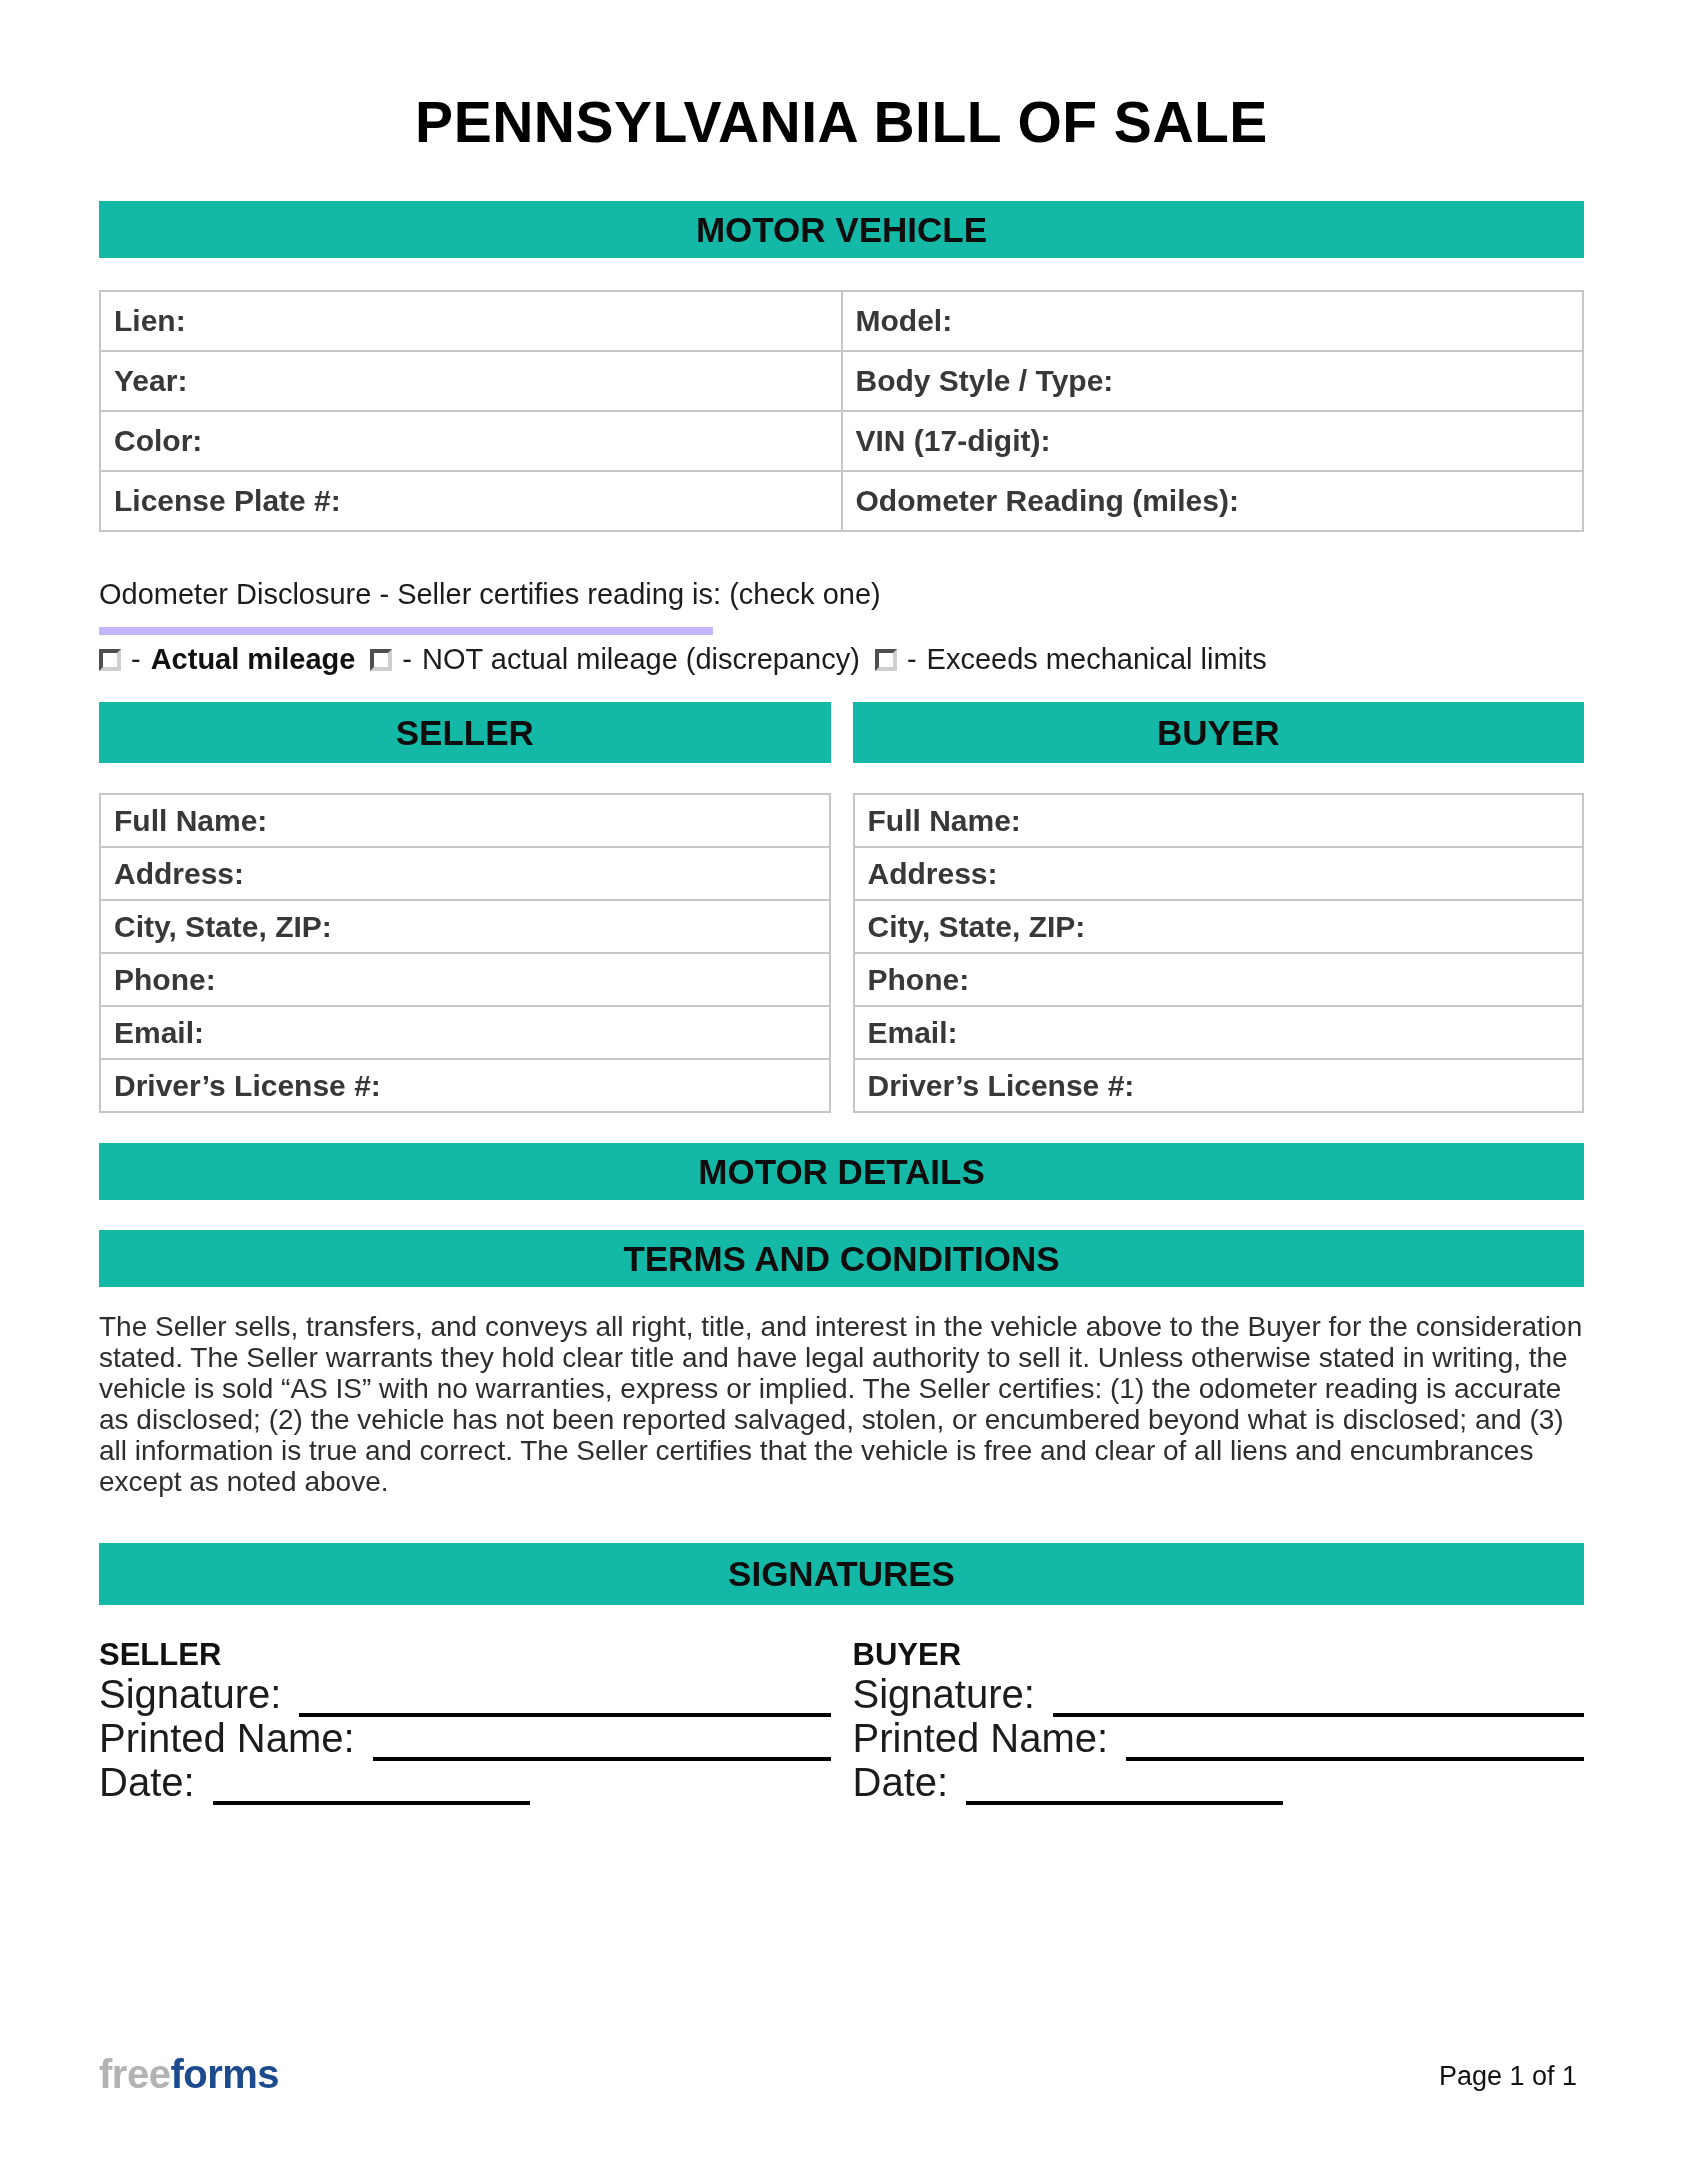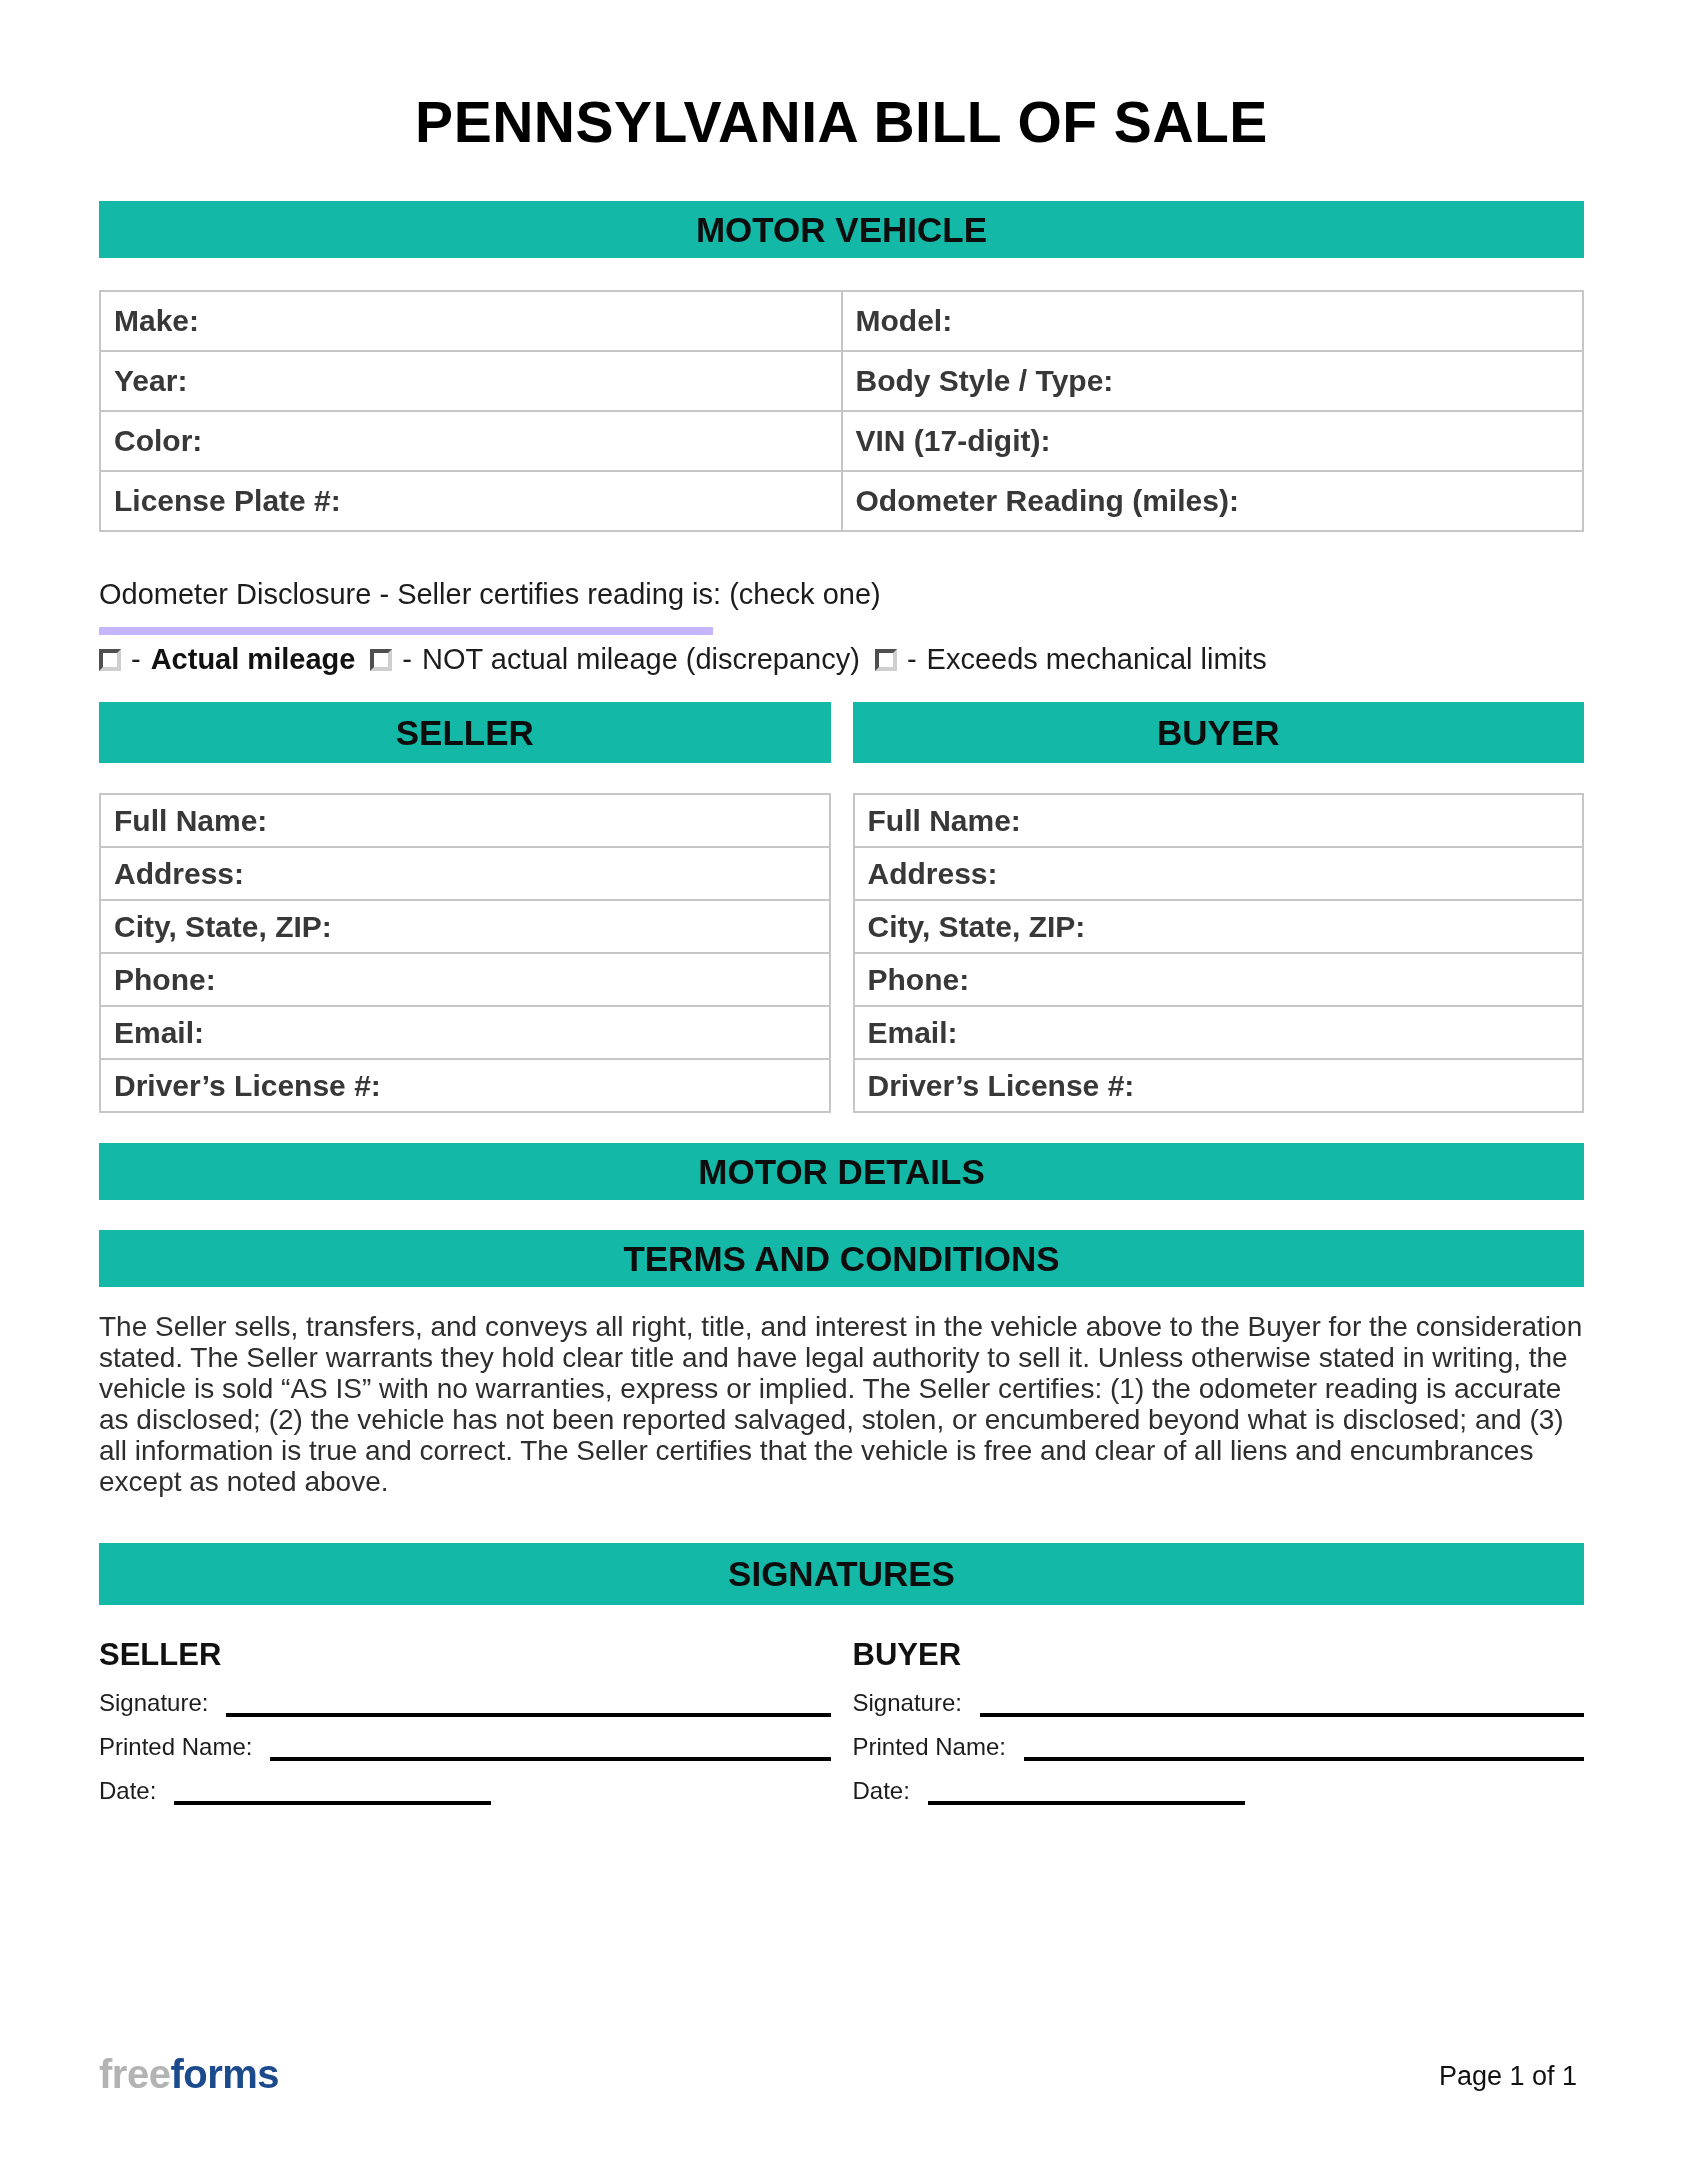--- a/index.html
+++ b/index.html
@@ -50,21 +50,21 @@
   .party-bars .bar{ height:61px; }
   .party-tables{ margin-top:30px; }
   table.party td{ height:53px; }
 
   .terms-body{
     margin-top:24px; font-size:28px; line-height:31px; color:#2e2e2e; text-align:left;
   }
 
   .sig-area{ margin-top:32px; }
   .sig-head{ font-size:31px; font-weight:700; color:#111; }
-  .sig-row{ display:flex; align-items:flex-end; margin-top:14px; font-size:24px; color:#1c1c1c; height:30px;text-align:right; }
+  .sig-row{ display:flex; align-items:flex-end; margin-top:14px; font-size:40px; color:#1c1c1c; height:30px;text-align:right; }
   .sig-row:first-of-type{ margin-top:36px; }
   .sig-line{ border-bottom:4px solid #000; flex:1 1 auto; margin-left:18px; height:26px; }
   .sig-line.short{ flex:0 0 317px; }
 
   .footer{ position:absolute; left:99px; right:106px; bottom:81px;
     display:flex; justify-content:space-between; align-items:flex-end; }
   .logo{ font-size:40px; font-weight:700; letter-spacing:-0.5px; }
   .logo-free{ color:#b3b3b3; }
   .logo-forms{ color:#1b4a8d; }
   .pageno{ font-size:27px; color:#111; padding-bottom:5px; }
@@ -74,21 +74,21 @@
 
 <div class="page">
 
   <div class="doc-title">PENNSYLVANIA BILL OF SALE</div>
 
   <div class="bar mv">MOTOR VEHICLE</div>
 
   <table class="grid vehicle">
     <tbody>
         <tr>
-      <td>Make:</td>
+      <td>Lien:</td>
       <td>Model:</td>
     </tr>
     <tr>
       <td>Year:</td>
       <td>Body Style / Type:</td>
     </tr>
     <tr>
       <td>Color:</td>
       <td>VIN (17-digit):</td>
     </tr>

